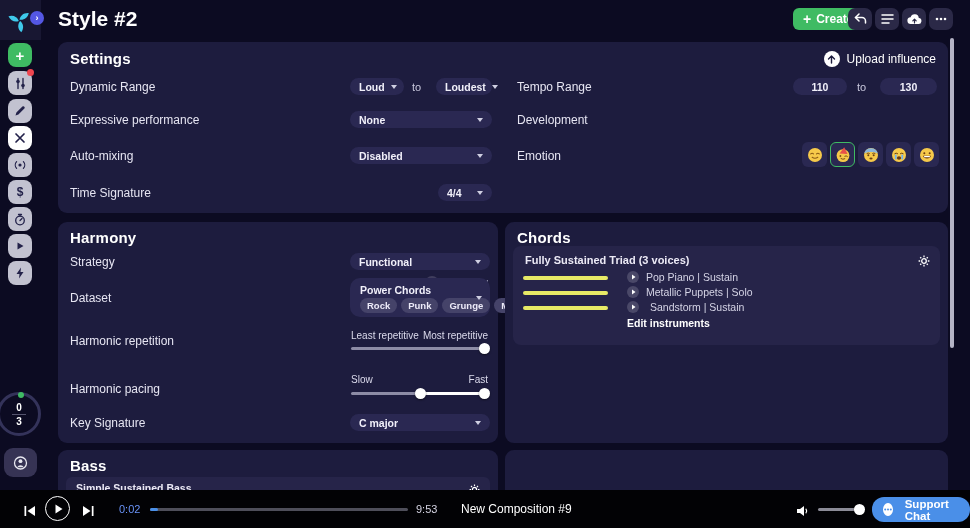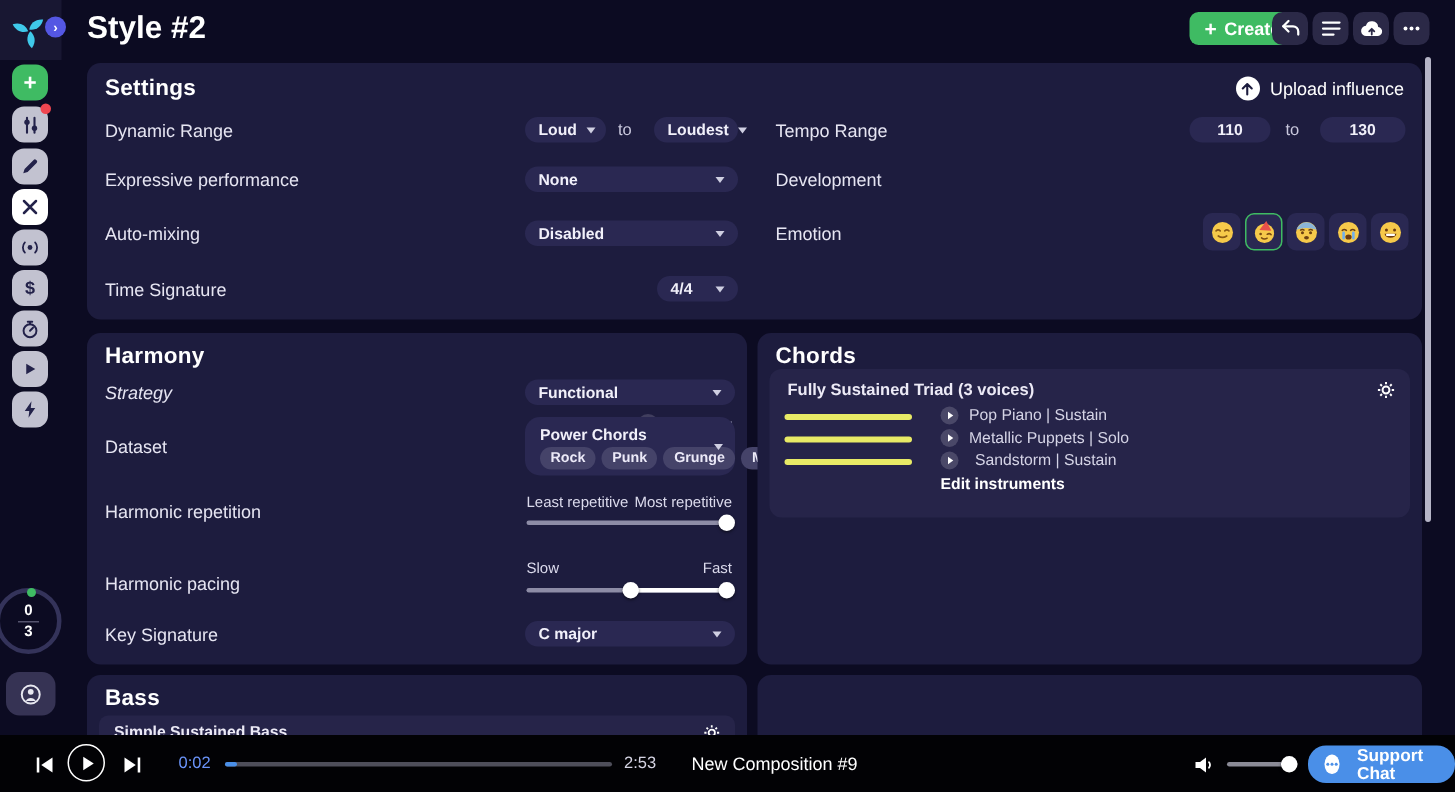--- a/index.html
+++ b/index.html
@@ -257,21 +257,21 @@
     <div class="h1" style="left:12px;top:7px;">Harmony</div>
     <div class="abs" style="right:10px;top:10px;display:flex;align-items:center;gap:6px;cursor:pointer;margin-top:44px;">
       <span class="circle-ic" style="width:14px;height:14px;background:#403e5e;">
         <svg width="6" height="6">
             <polygon points="1.5,0.5 5.5,3 1.5,5.5" fill="#fff"></polygon>
           </svg>
       </span>
       <span style="font-size:12px;color:#9b9ab3;">Preview</span>
     </div>
 
-    <div class="lbl" style="left:12px;top:33px;font-style:italic;">Strategy</div>
+    <div class="lbl" style="left:12px;top:33px;">Strategy</div>
     <div class="dd" style="left:292px;top:31px;width:140px;">
       <span>Functional</span>
         <span class="caret"></span>
     </div>
 
     <div class="lbl" style="left:12px;top:69px;">Dataset</div>
     <div class="abs" style="left:292px;top:56px;width:140px;height:39px;background:#2a2852;border-radius:10px;cursor:pointer;">
       <div class="abs" style="left:10px;top:6px;font-size:10.5px;font-weight:bold;color:#f1f0fa;">Power Chords</div>
       <div class="abs" style="left:10px;top:20px;display:flex;gap:4px;">
         <span class="pill">Rock</span>
@@ -384,21 +384,21 @@
       <svg width="12" height="12">
           <rect x="9.8" y="1" width="1.7" height="10" fill="#fff"></rect>
           <polygon points="1,1 8.5,6 1,11" fill="#fff"></polygon>
         </svg>
     </div>
 
     <div class="abs" style="left:119px;top:13px;font-size:11px;color:#6a93f8;">0:02</div>
     <div class="abs" style="left:150px;top:17.5px;width:258px;height:3px;background:#4e4e5a;border-radius:2px;cursor:pointer;">
       <span class="abs" style="left:0;top:0;width:8px;height:3px;background:#4a8fe8;border-radius:2px;"></span>
     </div>
-    <div class="abs" style="left:416px;top:13px;font-size:11px;color:#d4d3e2;">2:53</div>
+    <div class="abs" style="left:416px;top:13px;font-size:11px;color:#d4d3e2;">9:53</div>
 
     <div class="abs" style="left:461px;top:12px;font-size:12px;color:#fff;">New Composition #9</div>
 
     <div class="abs" style="left:796px;top:13px;cursor:pointer;">
       <svg width="15" height="12" viewBox="0 0 15 12">
           <polygon points="1,4 4,4 8,1 8,11 4,8 1,8" fill="#fff"></polygon>
           <path d="M10 4.2a3 3 0 0 1 0 3.6" stroke="#fff" fill="none" stroke-width="1.2" stroke-linecap="round"></path>
         </svg>
     </div>
     <div class="abs" style="left:818px;top:18px;width:44px;height:2.5px;background:#8b8b97;border-radius:2px;cursor:pointer;">

